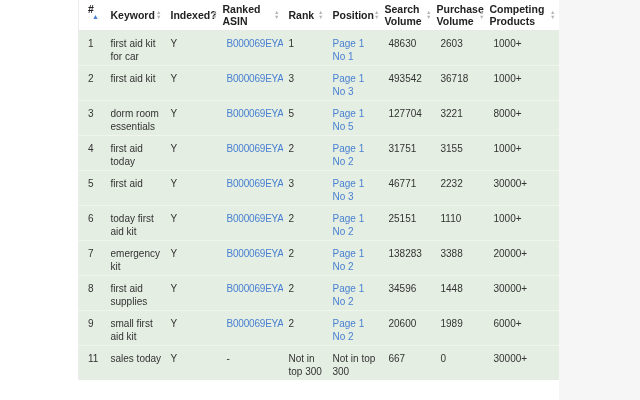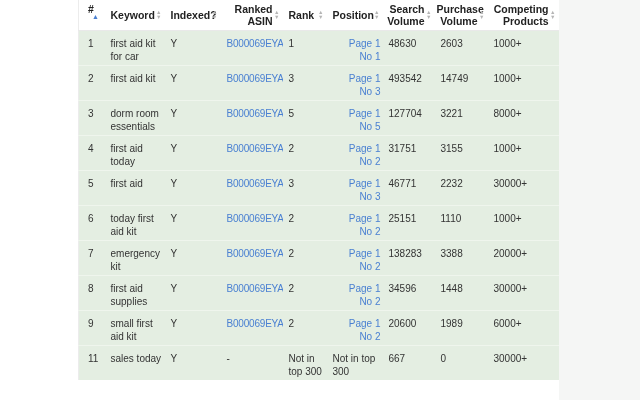--- a/index.html
+++ b/index.html
@@ -22,34 +22,34 @@
   thead th{
     position:relative;
     background:#ffffff;
     font-size:10.5px;font-weight:bold;color:#222;
     text-align:left;vertical-align:middle;
     height:30px;box-sizing:border-box;
     padding:3px 10px 3px 6px;
     line-height:12px;
     border-bottom:1px solid #e9e9e9;
   }
-  thead th.center{text-align:right;padding-left:2px;}
+  thead th.center{text-align:left;padding-left:2px;}
   thead th.first{padding-left:9px;}
   tbody td{
     background:#e4eee2;
     font-size:10px;color:#333;
     vertical-align:top;
     height:32px;box-sizing:border-box;
     padding:6px 2px 2px 6px;
     line-height:13px;
     overflow:hidden;
   }
   tbody td.first{padding-left:9px;}
   tbody tr + tr td{border-top:1px solid #eff5ed;}
-  a.link{color:#4a80d2;text-decoration:none;cursor:pointer;text-align:right;}
+  a.link{color:#4a80d2;text-decoration:none;cursor:pointer;}
   .asin{white-space:nowrap;font-size:10px;letter-spacing:-0.2px;}
   .sorticon{
     position:absolute;right:3px;top:50%;transform:translateY(-50%);
     display:flex;flex-direction:column;align-items:center;
     color:#b5b5b5;font-size:5.5px;line-height:5px;cursor:pointer;
   }
   .active-caret{
     color:#4a80d2;font-size:7px;line-height:7px;
     display:inline-block;margin-left:4px;vertical-align:top;
     position:relative;top:-2px;cursor:pointer;
@@ -130,21 +130,21 @@
             <td class="first">2</td>
             <td>first aid kit</td>
             <td>Y</td>
             <td><a class="link asin">B000069EYA</a></td>
             <td>3</td>
             <td>
               <a class="link pos-line">Page 1</a>
               <a class="link pos-line">No 3</a>
             </td>
             <td>493542</td>
-            <td>14749</td>
+            <td>36718</td>
             <td>1000+</td>
           </tr>
           <tr>
             <td class="first">3</td>
             <td>dorm room essentials</td>
             <td>Y</td>
             <td><a class="link asin">B000069EYA</a></td>
             <td>5</td>
             <td>
               <a class="link pos-line">Page 1</a>

